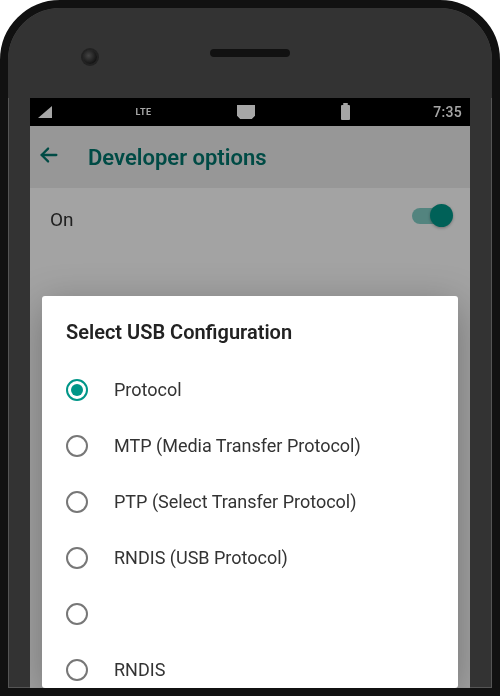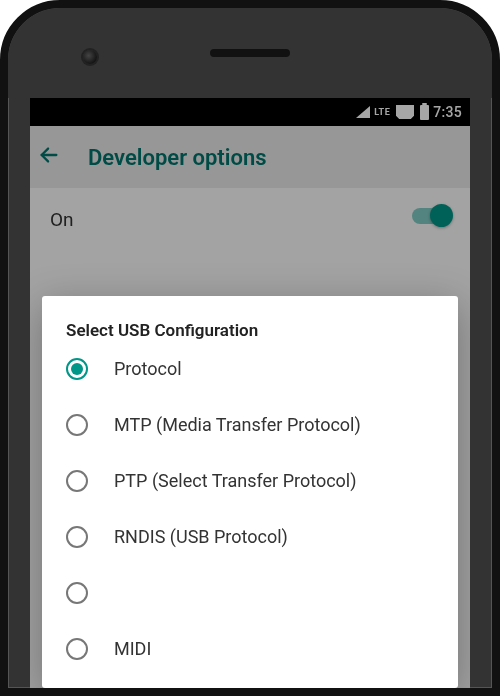--- a/index.html
+++ b/index.html
@@ -55,21 +55,21 @@
     position:absolute; inset:0;
     background: rgba(0,0,0,0.35);
     pointer-events:none;
   }
   
   .status-bar {
     height: 28px;
     background: #000;
     color: #fff;
     display:flex;
-    justify-content:flex-end;
+    justify-content:space-between;
     align-items:center;
     padding: 0 8px;
     font-size: 14px;
     font-weight: 500;
     letter-spacing: 0.3px;
     gap: 4px;
   }
   .status-bar .lte { font-size: 9px; font-weight:700; margin: 0 2px; letter-spacing:0.5px;}
   .tri { width:0;height:0;border-left:14px solid transparent;border-bottom:12px solid #fff; margin-right:-2px;}
   .wifi-wrap { width:18px; height:14px; position:relative; overflow:hidden;}
@@ -142,24 +142,24 @@
     right: 12px;
     top: 198px;
     bottom: 0;
     background: #fff;
     border-radius: 3px;
     box-shadow: 0 10px 40px rgba(0,0,0,0.3);
     padding: 24px 24px 0 24px;
     z-index: 5;
   }
   .dialog-title {
-    font-size: 17px;
+    font-size: 20px;
     font-weight: 600;
     color: #222;
-    margin-bottom: 1px;
+    margin-bottom: 18px;
   }
   .option {
     display:flex;
     align-items:center;
     gap: 26px;
     padding: 12px 0;
     min-height: 56px;
   }
   .option .label {
     font-size: 18px;
@@ -242,18 +242,18 @@
       </div>
       <div class="option">
         <div class="radio"></div>
         <div class="label">RNDIS (USB Protocol)</div>
       </div>
       <div class="option">
         <div class="radio"></div>
       </div>
       <div class="option">
         <div class="radio"></div>
-        <div class="label">MIDI</div>
+        <div class="label">RNDIS</div>
       </div>
     </div>
 
   </div>
 </div>
 
 </body></html>

